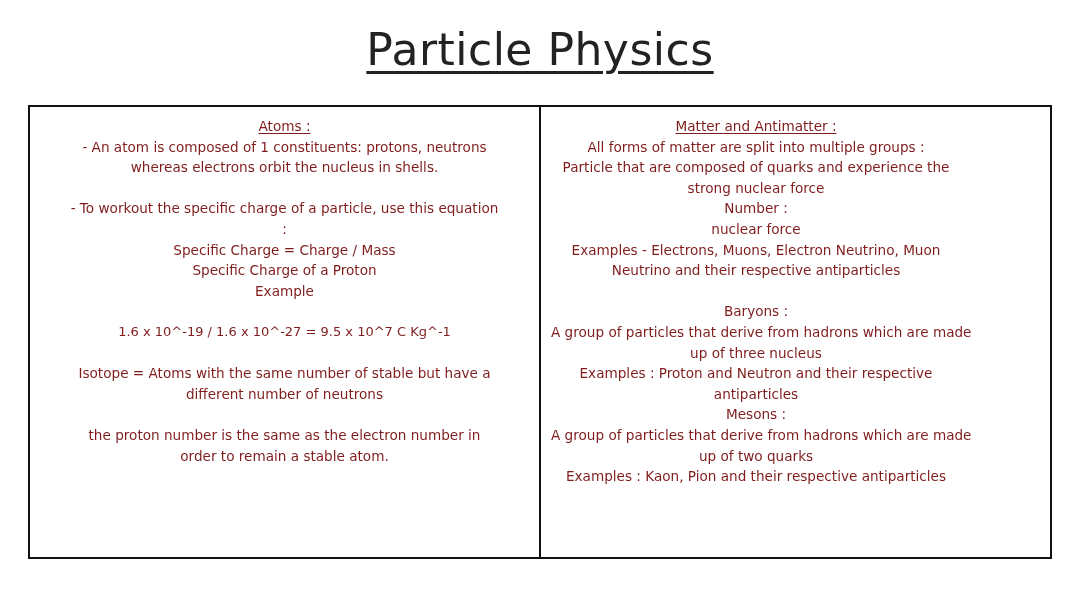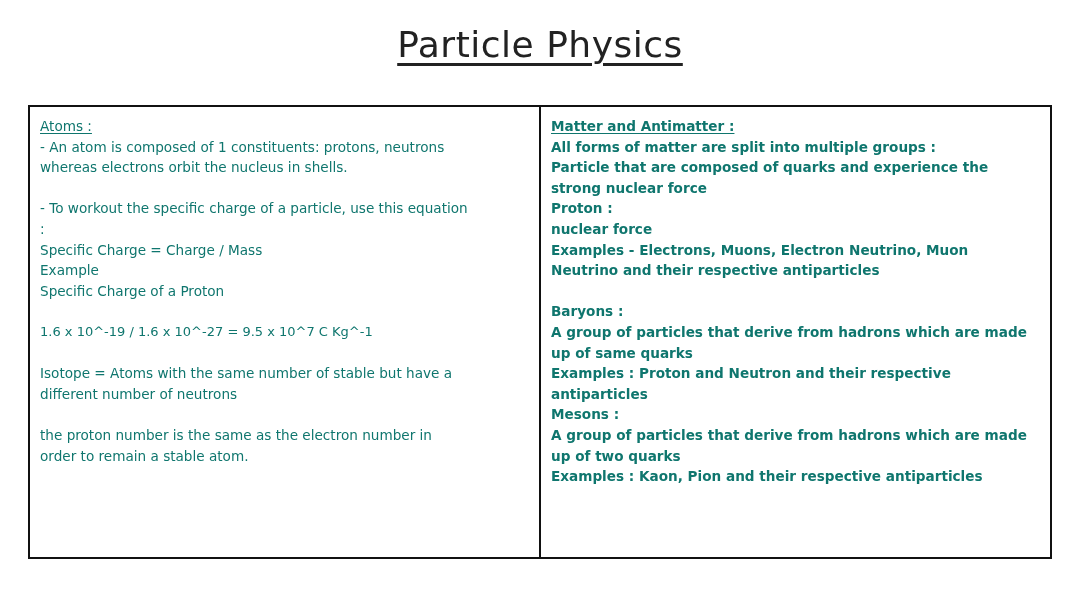--- a/index.html
+++ b/index.html
@@ -15,21 +15,21 @@
       font-family: "DejaVu Sans", sans-serif;
       color: #2a2a2a;
     }
     .title {
       position: absolute;
       left: 0;
       top: 24px;
       width: 1080px;
       text-align: center;
       font-family: "DejaVu Sans", sans-serif;
-      font-size: 36px;
+      font-size: 44px;
       font-weight: normal;
       letter-spacing: 0.5px;
       color: #222222;
       margin: 0;
     }
     .title span {
       text-decoration: underline;
       text-decoration-thickness: 3px;
       text-underline-offset: 6px;
     }
@@ -42,29 +42,29 @@
       border: 2px solid #111111;
       display: flex;
       box-sizing: content-box;
     }
     .cell {
       box-sizing: border-box;
       height: 100%;
       padding: 9px 10px 4px 10px;
       font-size: 13.6px;
       line-height: 20.6px;
-      color: #0f766e;
+      color: #7f1d1d;
+      text-align: center;
     }
     .cell-left {
       width: 511px;
       border-right: 2px solid #111111;
     }
     .cell-right {
       width: 430px;
-      font-weight: bold;
     }
     .heading {
       text-decoration: underline;
       text-underline-offset: 2px;
     }
     .line {
       white-space: nowrap;
       display: block;
     }
     .gap {
@@ -89,22 +89,22 @@
       <span class="line">- An atom is composed of 1 constituents: protons, neutrons</span>
       <span class="line">whereas electrons orbit the nucleus in shells.</span>
     </div>
 
     <span class="gap"></span>
 
     <div>
       <span class="line">- To workout the specific charge of a particle, use this equation</span>
       <span class="line">:</span>
       <span class="line">Specific Charge = Charge / Mass</span>
+      <span class="line">Specific Charge of a Proton</span>
       <span class="line">Example</span>
-      <span class="line">Specific Charge of a Proton</span>
     </div>
 
     <span class="gap"></span>
 
     <span class="line small">1.6 x 10^-19 / 1.6 x 10^-27 = 9.5 x 10^7 C Kg^-1</span>
 
     <span class="gap"></span>
 
     <div>
       <span class="line">Isotope = Atoms with the same number of stable but have a</span>
@@ -122,32 +122,32 @@
   <div class="cell cell-right">
     <span class="line heading">Matter and Antimatter :</span>
     <span class="line">All forms of matter are split into multiple groups :</span>
 
     <div>
       <span class="line">Particle that are composed of quarks and experience the</span>
       <span class="line">strong nuclear force</span>
     </div>
 
     <div>
-      <span class="line">Proton :</span>
+      <span class="line">Number :</span>
       <span class="line">nuclear force</span>
       <span class="line">Examples - Electrons, Muons, Electron Neutrino, Muon</span>
       <span class="line">Neutrino and their respective antiparticles</span>
     </div>
 
     <span class="gap"></span>
 
     <div>
       <span class="line">Baryons :</span>
       <span class="line">A group of particles that derive from hadrons which are made</span>
-      <span class="line">up of same quarks</span>
+      <span class="line">up of three nucleus</span>
       <span class="line">Examples : Proton and Neutron and their respective</span>
       <span class="line">antiparticles</span>
     </div>
 
     <div>
       <span class="line">Mesons :</span>
       <span class="line">A group of particles that derive from hadrons which are made</span>
       <span class="line">up of two quarks</span>
       <span class="line">Examples : Kaon, Pion and their respective antiparticles</span>
     </div>

